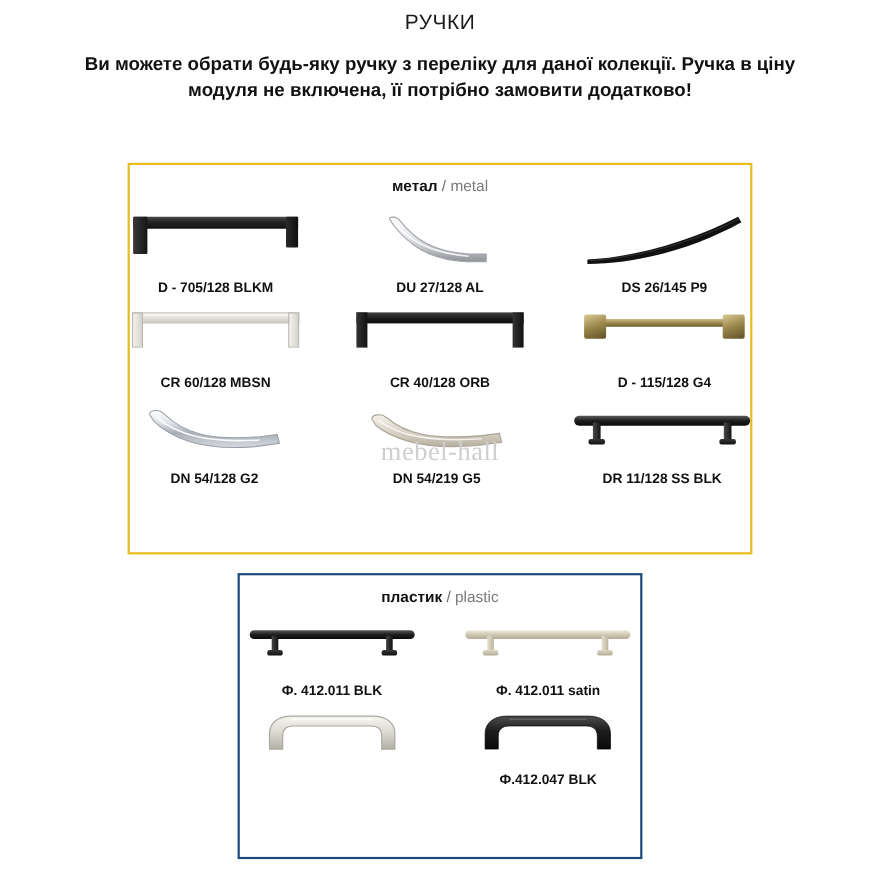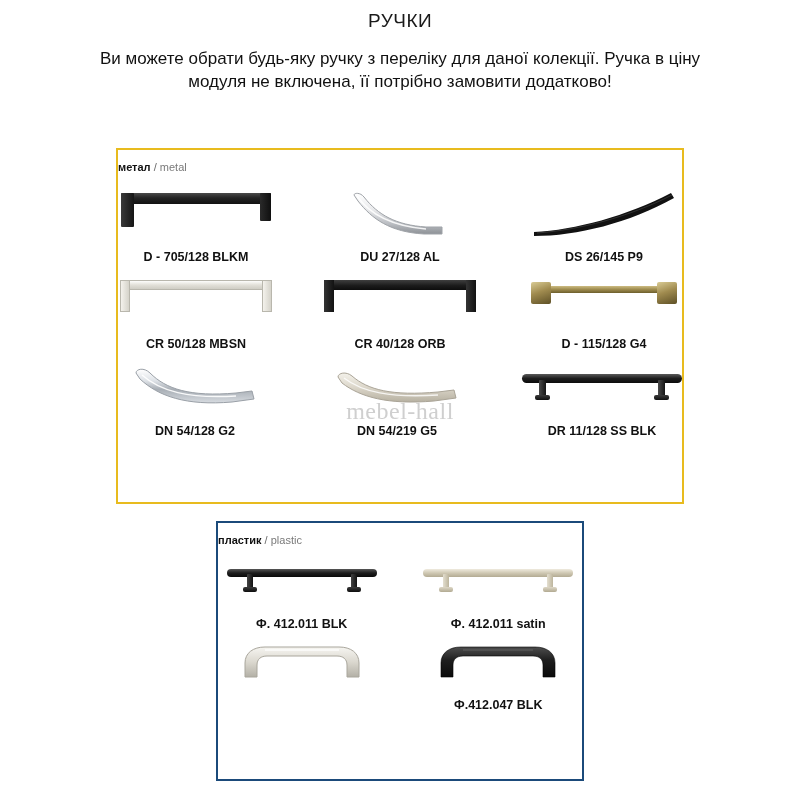--- a/index.html
+++ b/index.html
@@ -27,21 +27,21 @@
     text-align: center;
     font-size: 19px;
     font-weight: normal;
     letter-spacing: 0.5px;
     margin: 10px 0 6px 0;
   }
 
   .subtitle {
     text-align: center;
     font-size: 17px;
-    font-weight: normal;
+    font-weight: bold;
     line-height: 1.35;
     padding: 0 70px;
     margin: 16px 0 14px 0;
     color: #111;
   }
 
   
   .section-metal {
     position: absolute;
     left: 116px;
@@ -58,22 +58,22 @@
     left: 216px;
     top: 511px;
     width: 368px;
     height: 260px;
     border: 2px solid #1b4a7a;
     box-sizing: border-box;
     background: #fff;
   }
 
   .section-head {
-    text-align: left;
-    font-size: 11px;
+    text-align: center;
+    font-size: 14px;
     padding-top: 11px;
     padding-bottom: 4px;
     white-space: nowrap;
   }
   .section-head .ru {
     font-weight: bold;
     color: #111;
   }
   .section-head .sep {
     color: #6b6b6b;
@@ -326,21 +326,21 @@
 
     <div class="grid3 metal-row">
       <div class="cell">
         <div class="art">
           <div class="h h-cr40">
             <div class="bar"></div>
               <div class="leg-l"></div>
               <div class="leg-r"></div>
           </div>
         </div>
-        <div class="lbl">CR 50/128 MBSN</div>
+        <div class="lbl">CR 60/128 MBSN</div>
       </div>
 
       <div class="cell">
         <div class="art">
           <div class="h h-orb">
             <div class="bar"></div>
               <div class="leg-l"></div>
               <div class="leg-r"></div>
           </div>
         </div>

